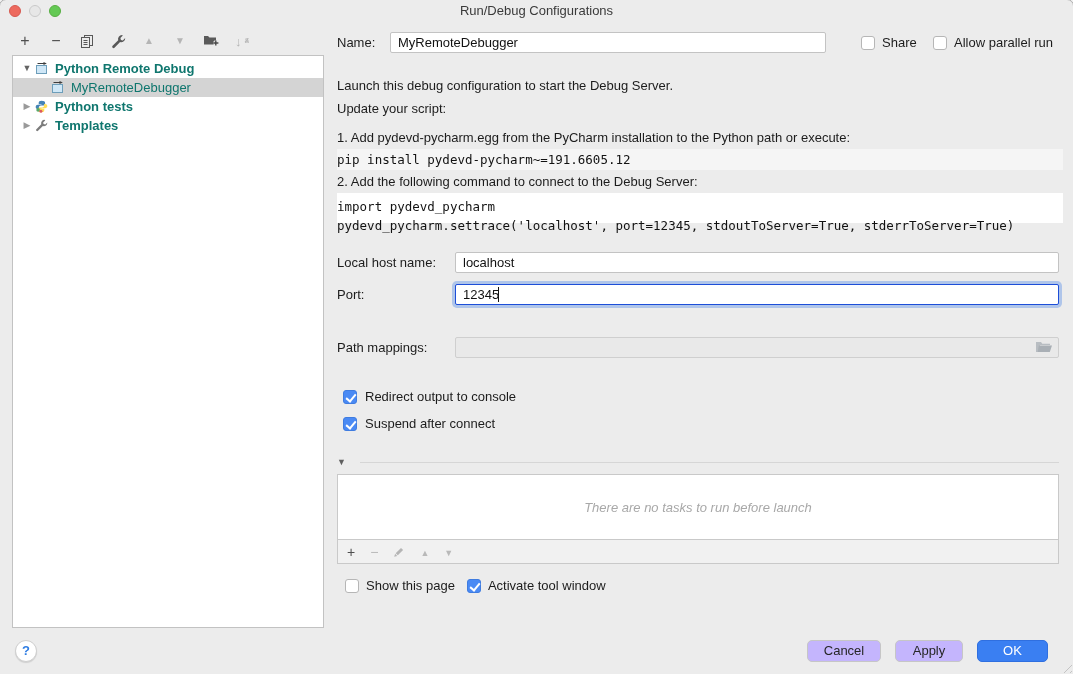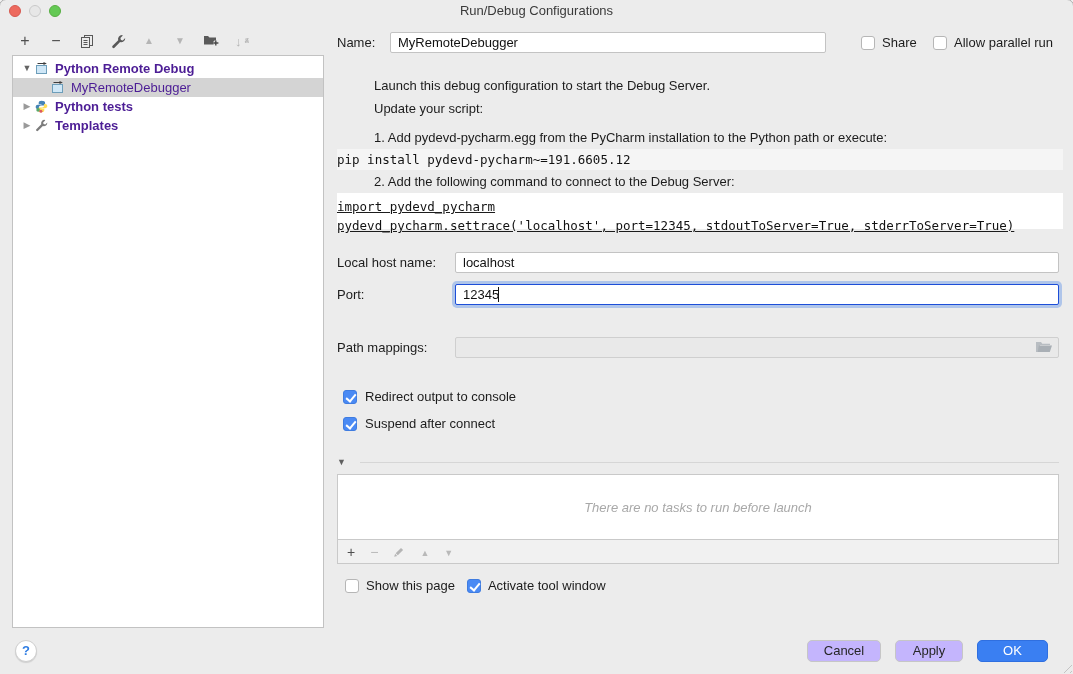--- a/index.html
+++ b/index.html
@@ -27,21 +27,21 @@
   .sorticon .a{position:absolute; right:0; top:-1px; font-size:8px;}
   .sorticon .z{position:absolute; right:0; bottom:0; font-size:8px;}
   
   .tree-panel{position:absolute; left:12px; top:55px; width:312px; height:573px;
               background:#fff; border:1px solid #c2c2c2; padding-top:3px; overflow:hidden;}
   .trow{position:relative; height:19px; line-height:19px; display:flex; align-items:center; white-space:nowrap;}
   .trow.selected{background:#d4d4d4;}
   .trow .arrow{width:12px; text-align:center; font-size:9px; color:#646464; margin-left:8px;}
   .trow .arrow.collapsed{color:#9a9a9a;}
   .trow .ticon{width:15px; height:13px; margin:0 5px 0 2px; display:inline-flex; align-items:center;}
-  .trow .tlabel{color:#4c1d95;}
+  .trow .tlabel{color:#0f766e;}
   .trow.bold .tlabel{font-weight:700;}
   .trow.child{padding-left:36px;}
   
   .help{position:absolute; left:15px; top:640px; width:22px; height:22px; border-radius:50%;
         background:#fff; border:1px solid #cfcfcf; box-shadow:0 1px 1px rgba(0,0,0,.12);
         color:#2f7de3; font-size:13px; font-weight:700; text-align:center; line-height:20px;}
   
   .content{position:absolute; left:337px; top:22px; width:722px; height:652px;}
   .rowabs{position:absolute; left:0; right:0;}
   .flabel{line-height:22px; color:#1c1c1c;}
@@ -49,24 +49,24 @@
           border-radius:2px; font-family:"Liberation Sans", sans-serif; font-size:13px;
           padding:0 7px; color:#111; outline:none;}
   .name-row .tfield{left:53px; width:436px;}
   .cbwrap{display:inline-flex; align-items:center; gap:7px;}
   .cb{position:relative; width:14px; height:14px; border:1px solid #b6b6b6; border-radius:3px; background:#fff; flex:0 0 auto;}
   .cb.checked{background:#4a8af4; border-color:#3f7ce0;}
   .cb.checked::after{content:""; position:absolute; left:4px; top:1px; width:4px; height:8px;
                      border:solid #fff; border-width:0 2px 2px 0; transform:rotate(40deg);}
   .name-row .share{position:absolute; left:524px; top:3px;}
   .name-row .allow{position:absolute; left:596px; top:3px;}
-  .para{line-height:16px;margin-left:37px;}
+  .para{line-height:16px;}
   .codeline{font-family:"DejaVu Sans Mono", monospace; font-size:12.5px; color:#121212;}
   .code1{background:#f5f5f5; height:21px; line-height:21px; width:726px;}
-  .code2{background:#ffffff; height:36px; padding-top:4px; line-height:19px; width:726px;text-decoration:underline;}
+  .code2{background:#ffffff; height:30px; padding-top:4px; line-height:19px; width:726px;}
   .formrow .tfield{left:118px; width:604px;}
   .formrow{height:23px;}
   .tfield.focused{border:1px solid #1d4ed8; box-shadow:0 0 0 3px rgba(125,166,233,.55);}
   .caret{position:absolute; left:161px; top:3px; width:1px; height:15px; background:#111;}
   .tfield.disabled{background:#e9e9e9; border-color:#cfcfcf;}
   .field-folder{position:absolute; right:6px; top:4px;}
   .optrow{left:6px; display:flex; align-items:center; gap:8px;}
   .bl-header{display:flex; align-items:center;}
   .bl-header .tri{font-size:9px; color:#5f5f5f; margin-right:6px;}
   .bl-header .line{flex:1; height:1px; background:#d6d6d6; margin-left:8px;}

